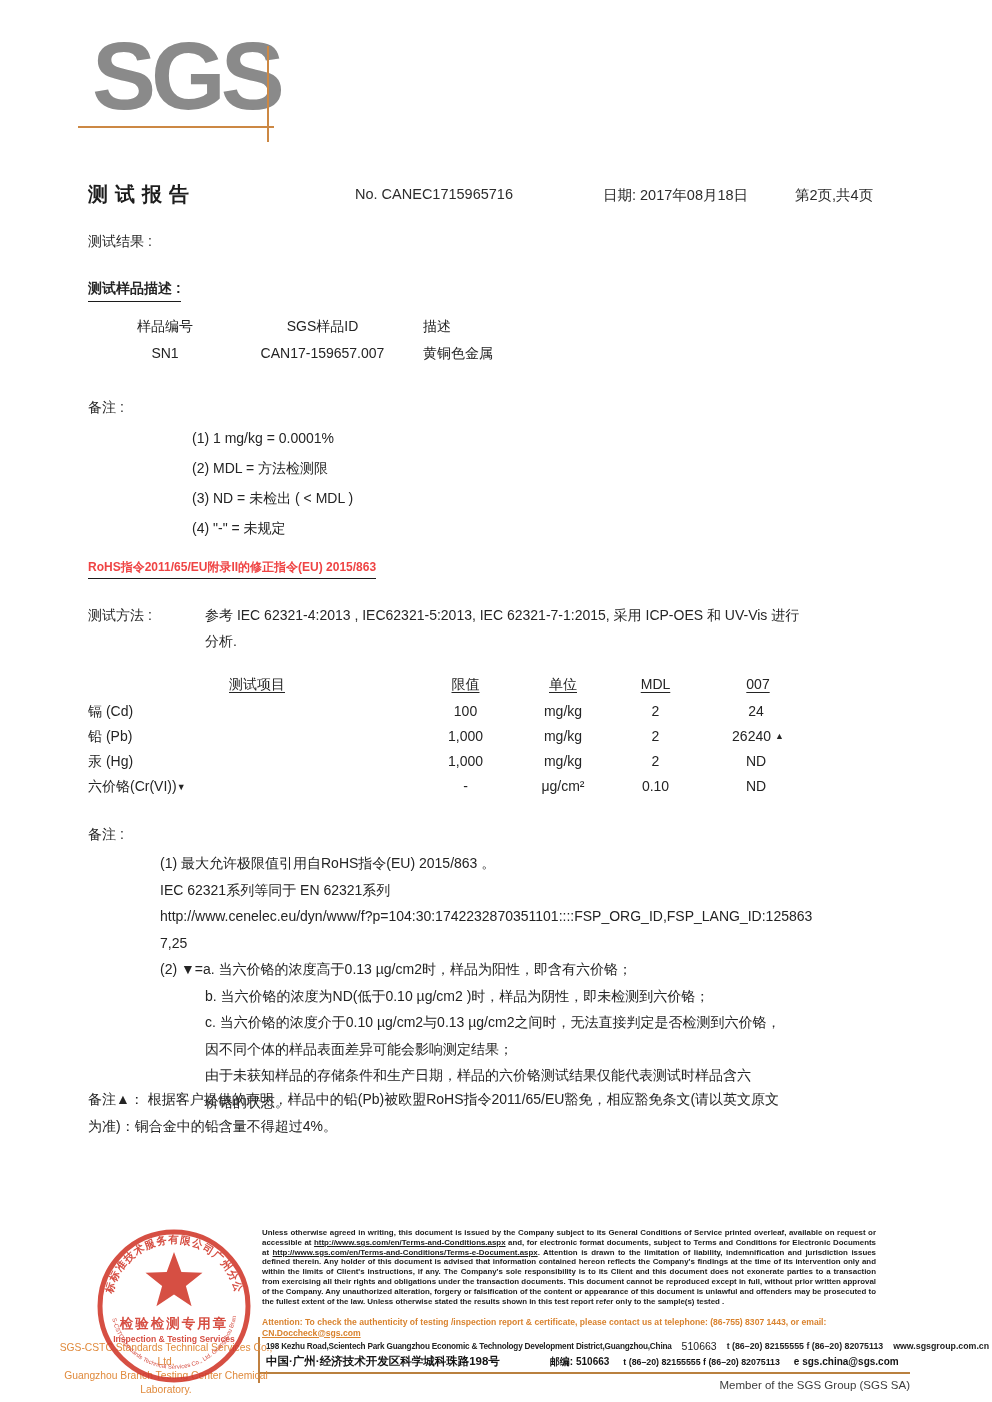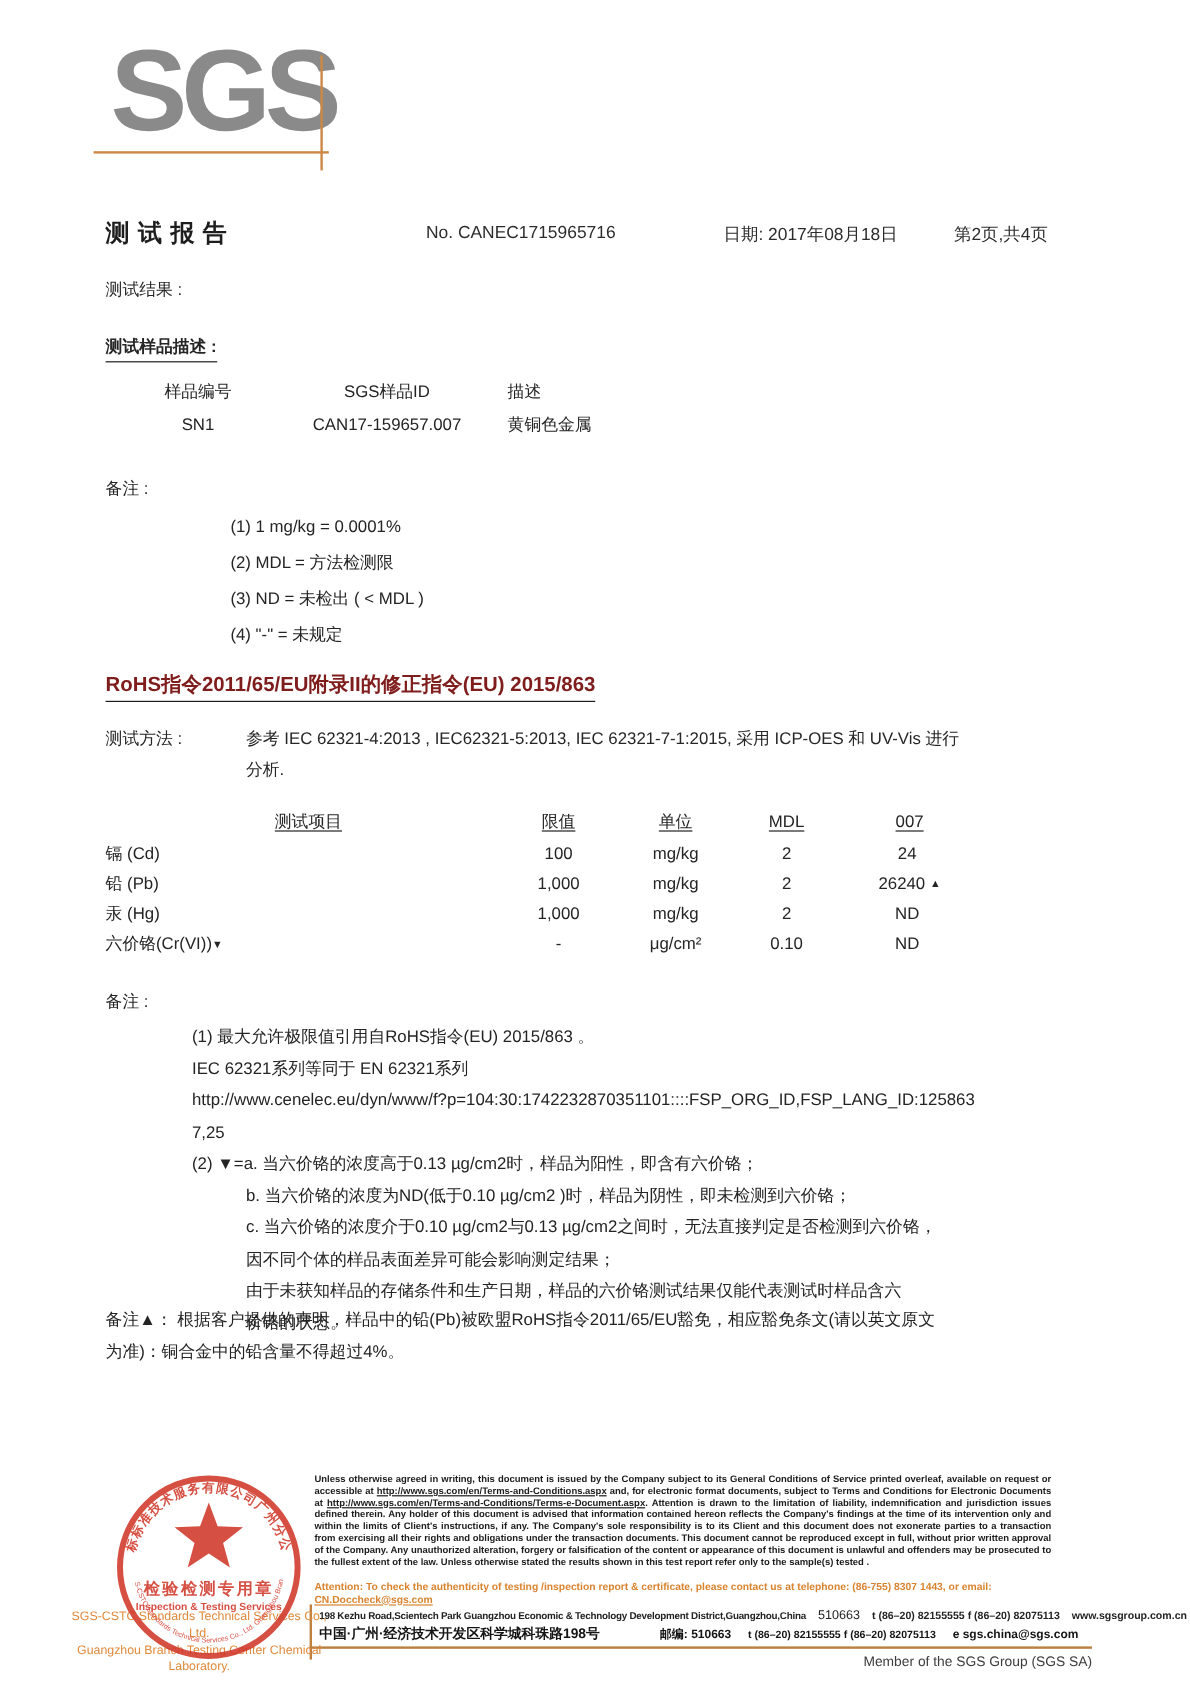--- a/index.html
+++ b/index.html
@@ -23,21 +23,21 @@
   #results-label { left:88px; top:233px; }
   #sample-heading { left:88px; top:280px; font-weight:600; border-bottom:1.5px solid #1c1c1c; padding-bottom:3px; }
 
   #sample-table { left:100px; top:318px; display:grid; grid-template-columns:130px 185px auto; row-gap:9px; font-size:14px; }
   #sample-table .c { text-align:center; }
   #sample-table .l { text-align:left; padding-left:8px; }
 
   #notes1-label { left:88px; top:399px; }
   #notes1-list { left:160px; top:423px; font-size:14px; line-height:30px;margin-left:32px; }
 
-  #rohs-heading { left:88px; top:559px; font-size:17px; font-weight:700; color:#7f1d1d; border-bottom:1.5px solid #1b1b1b; padding-bottom:2px; }
+  #rohs-heading { left:88px; top:559px; font-size:12px; font-weight:700; color:#ef4444; border-bottom:1.5px solid #1b1b1b; padding-bottom:2px; }
   #method-label { left:88px; top:607px; }
   #method-line1 { left:205px; top:607px; }
   #method-line2 { left:205px; top:633px; }
 
   #results-table { left:88px; top:672px; display:grid; grid-template-columns:330px 95px 100px 85px 120px; font-size:14px; line-height:24px; }
   #results-table .hc { text-align:center; padding-bottom:3px; }
   #results-table .hl { text-align:center; padding-left:8px; padding-bottom:3px; }
   #results-table .u { text-decoration:underline; text-underline-offset:3px; }
   #results-table .it { }
   #results-table .cell-c { text-align:center; }

